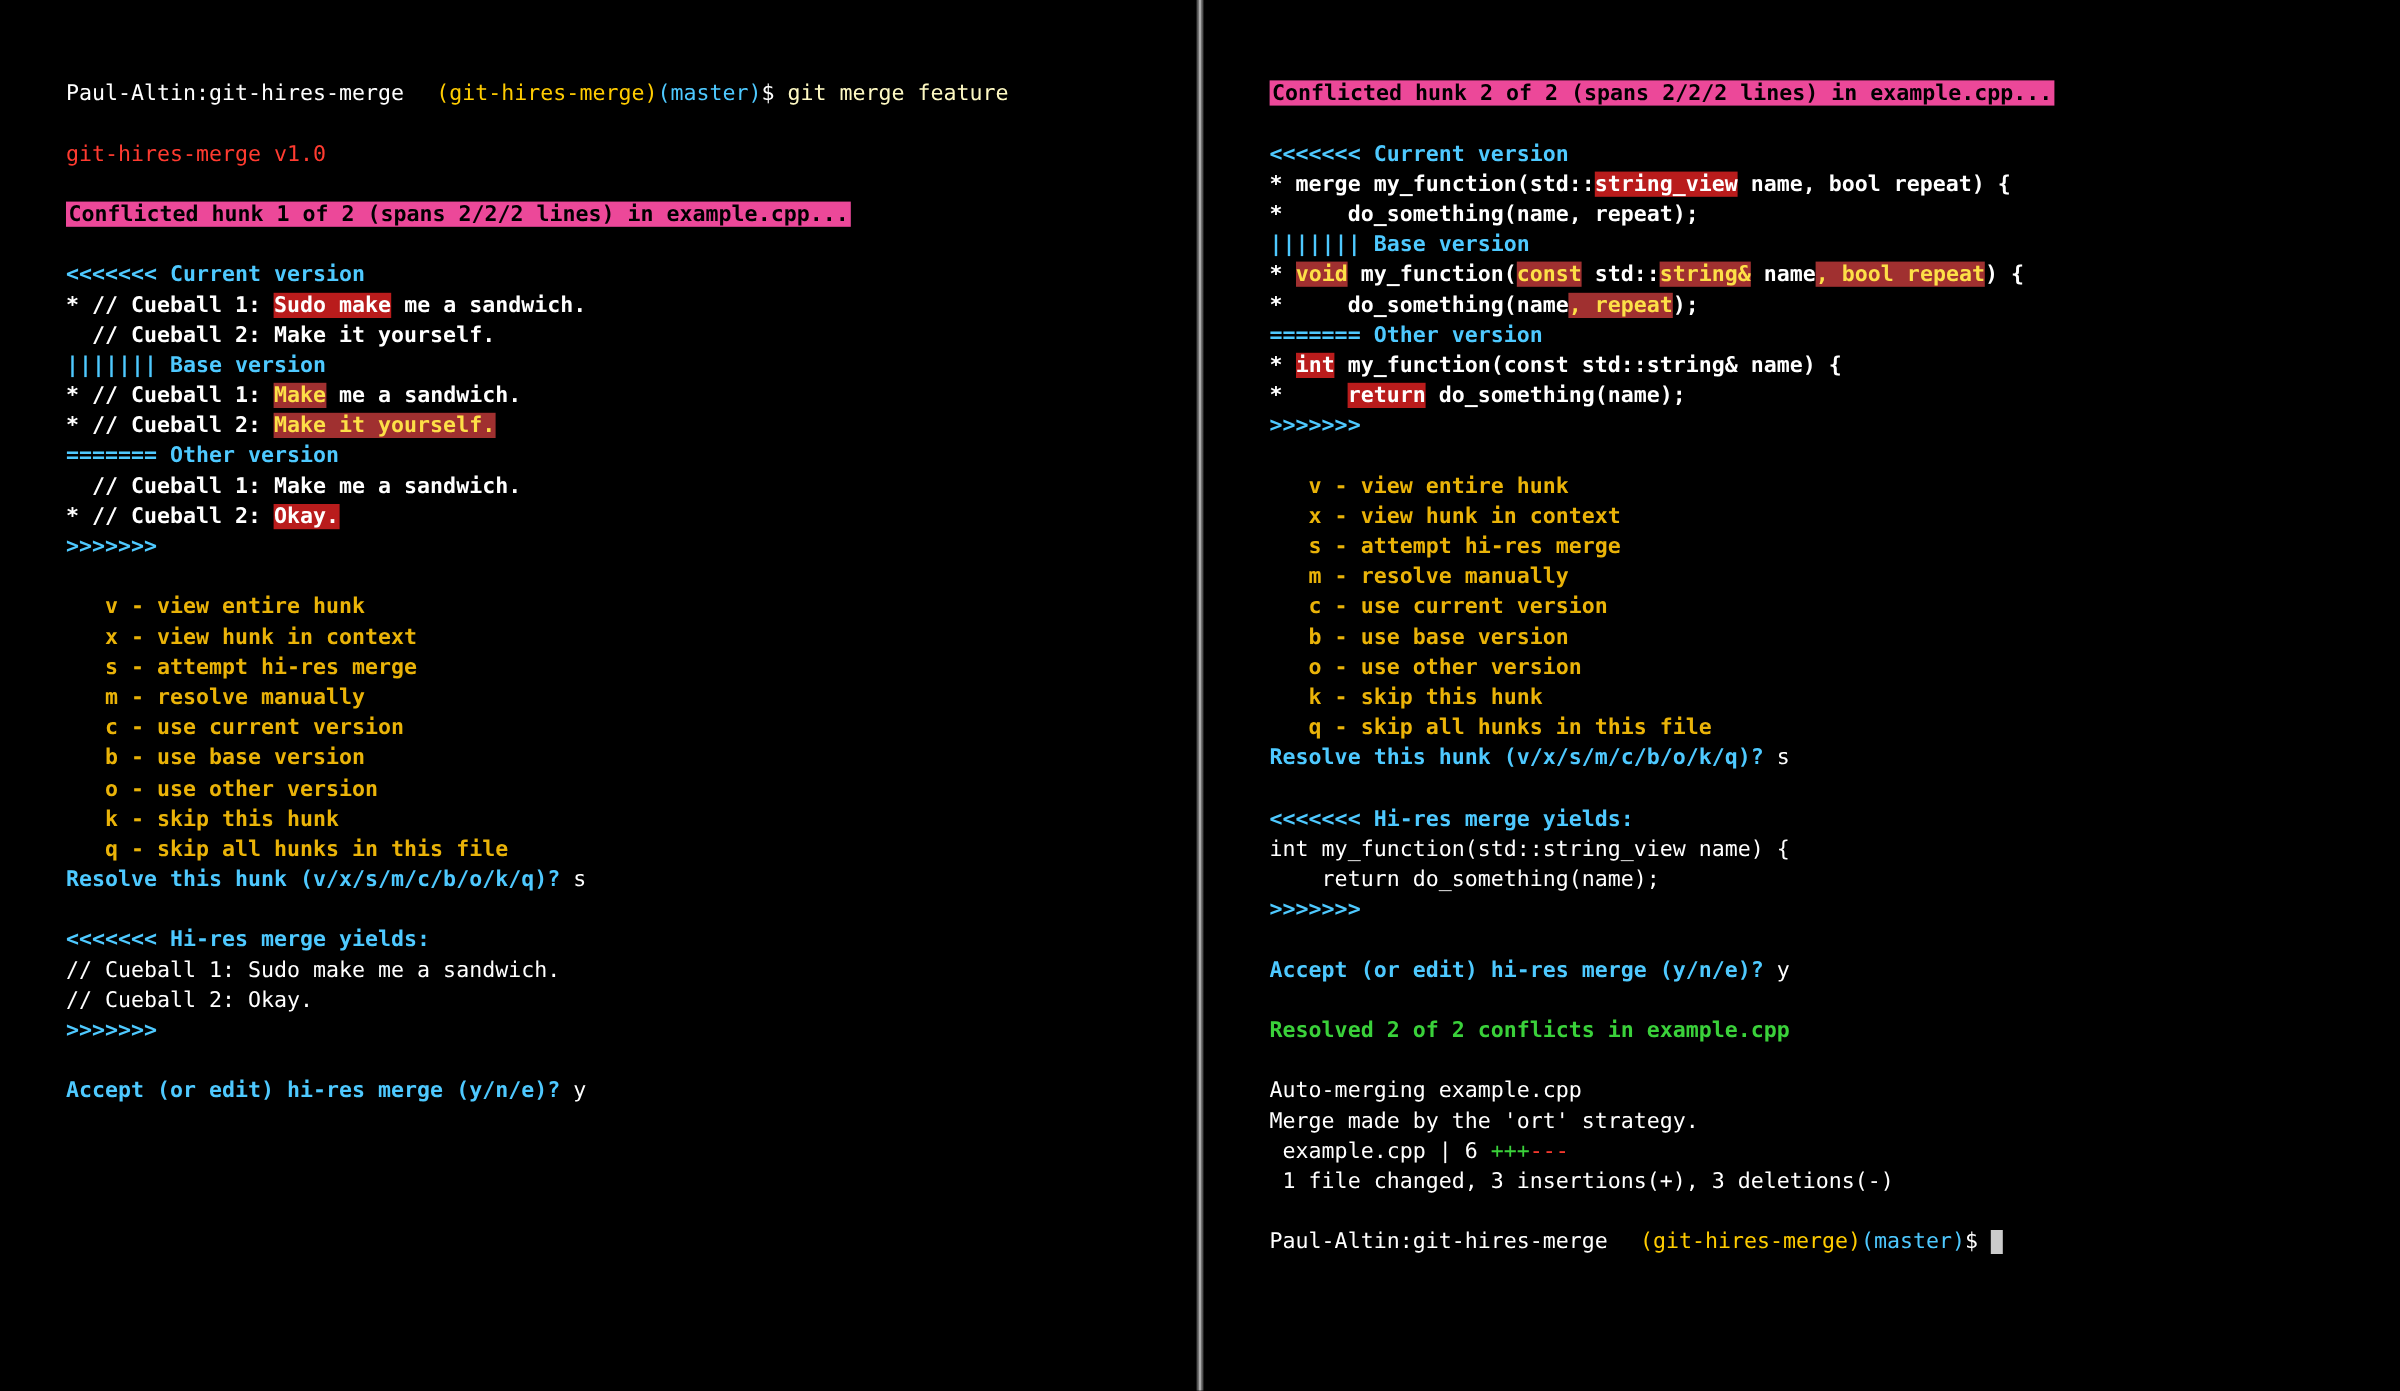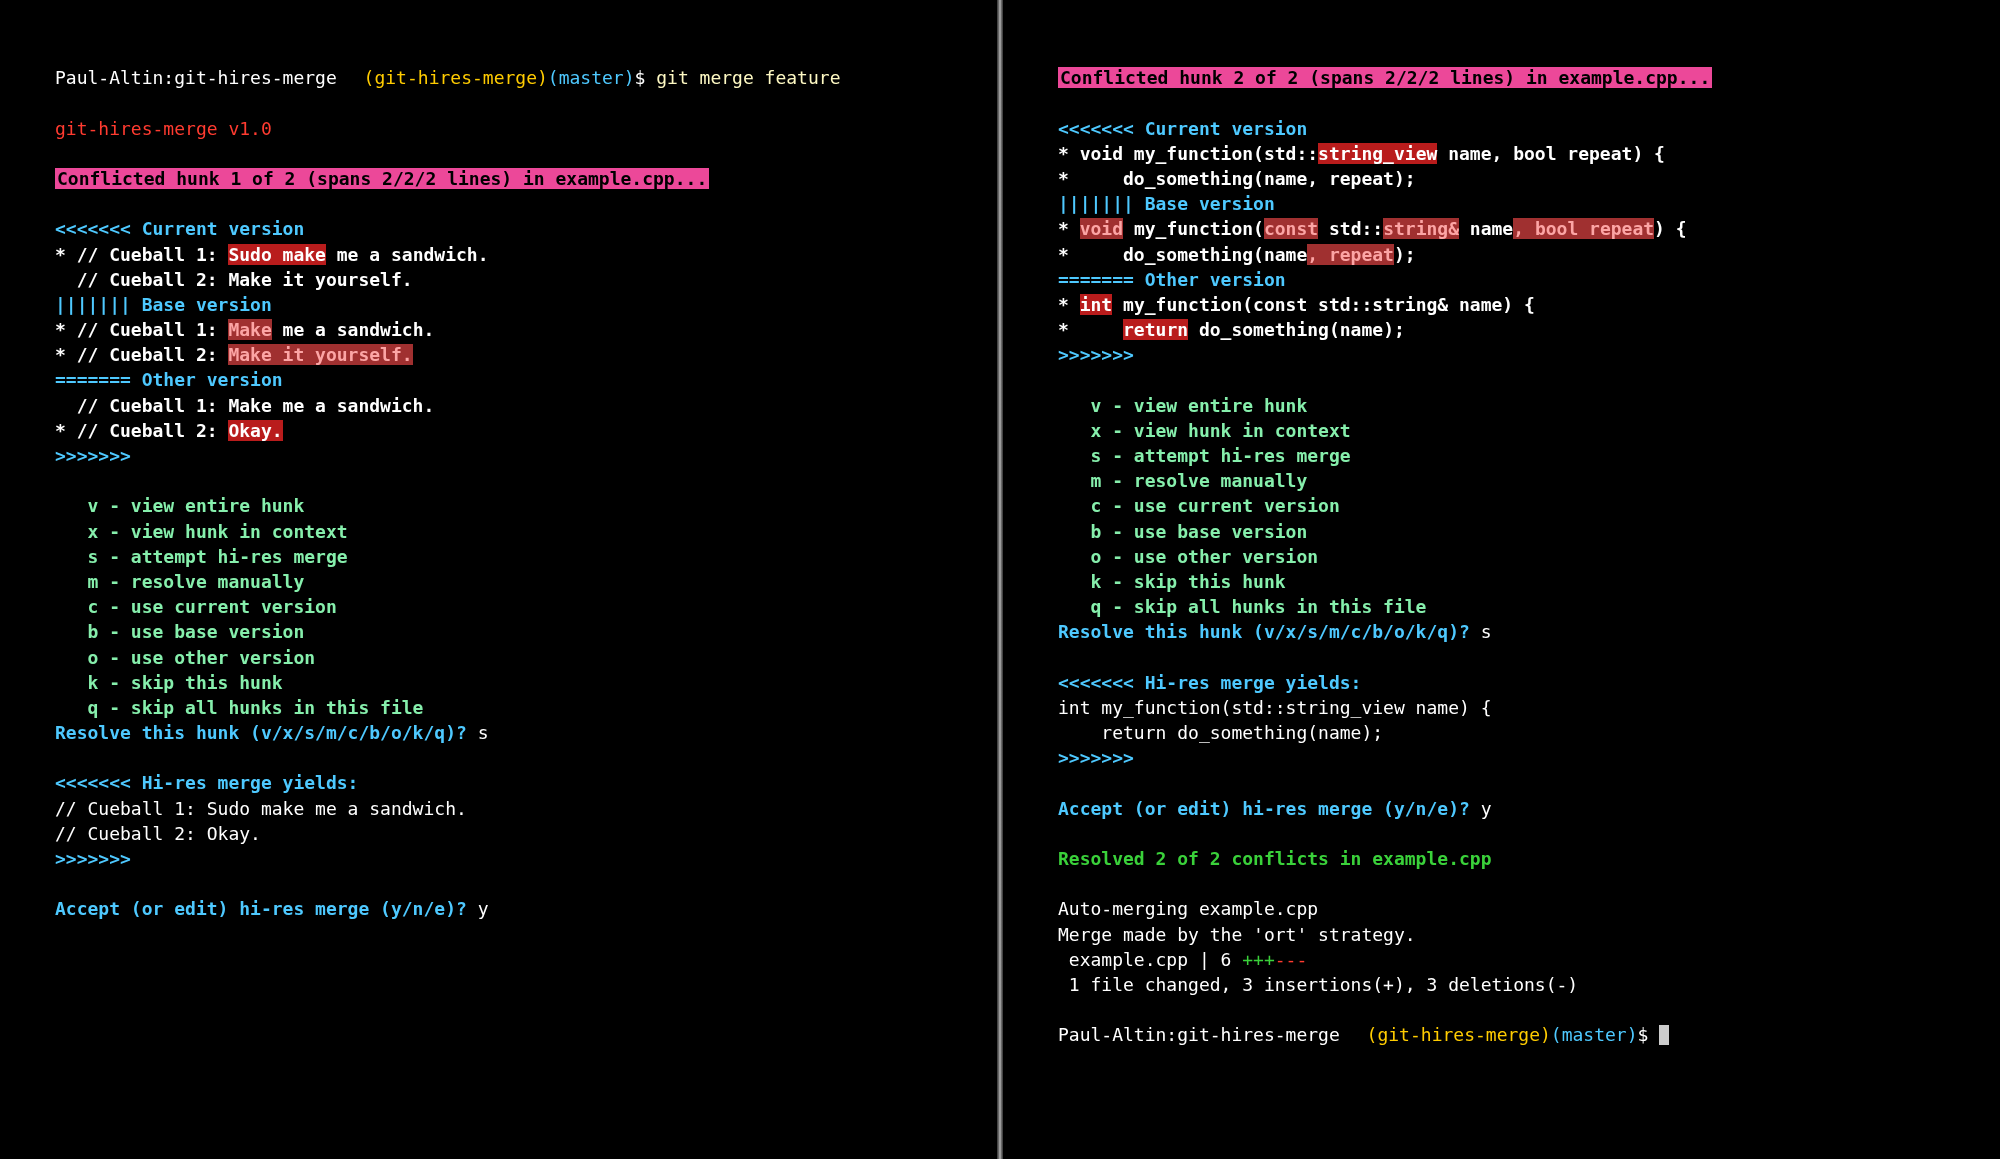--- a/index.html
+++ b/index.html
@@ -29,28 +29,28 @@
   .prompt-dollar { color: #fff; }
   .cmd { color: #fef9c3; margin-top: 36px; }
   .version { color: #ff3b30; font-weight: normal; }
   .hunk-header {
     background: #ec4899;
     color: #000;
     font-weight: bold;
     padding: 0 2px;
   }
   .marker { color: #4ec9ff; font-weight: bold; }
-  .menu { color: #86efac; font-weight: bold; }
+  .menu { color: #eab308; font-weight: bold; }
   .question { color: #4ec9ff; font-weight: bold; }
   .answer { color: #fff; }
   .resolved { color: #3ad13a; font-weight: bold; }
   .plain { color: #fff; }
   .bold { font-weight: bold; }
   .hl-green { background: #b91c1c; color: #fff; }
-  .hl-red { background: #a03030; color: #fca5a5; text-align: center; }
+  .hl-red { background: #a03030; color: #fde047; text-align: center; }
   .diffplus { color: #3ad13a; }
   .diffminus { color: #ff3b30; }
   .cursor {
     display: inline-block;
     width: 10px;
     height: 20px;
     background: #ccc;
     vertical-align: text-bottom;
   }
 </style>
@@ -93,21 +93,21 @@
 
 <span class="question"><span>Accept (or edit) hi-res merge (y/n/e)? </span></span><span class="answer">y</span>
 </div>
 
 <div class="divider"></div>
 
 <div class="pane">
 <span class="hunk-header">Conflicted hunk 2 of 2 (spans 2/2/2 lines) in example.cpp...</span>
 
 <span class="marker">&lt;&lt;&lt;&lt;&lt;&lt;&lt; Current version</span>
-<span class="plain bold"><span>* void my_function(std::</span><span class="hl-green">string_view</span><span> name, bool repeat) {</span></span>
+<span class="plain bold"><span>* merge my_function(std::</span><span class="hl-green">string_view</span><span> name, bool repeat) {</span></span>
 <span class="plain bold">*     do_something(name, repeat);</span>
 <span class="marker">||||||| Base version</span>
 <span class="plain bold"><span>* </span><span class="hl-red">void</span><span> my_function(</span><span class="hl-red">const</span><span> std::</span><span class="hl-red">string&amp;</span><span> name</span><span class="hl-red">, bool repeat</span><span>) {</span></span>
 <span class="plain bold"><span>*     do_something(name</span><span class="hl-red">, repeat</span><span>);</span></span>
 <span class="marker">======= Other version</span>
 <span class="plain bold"><span>* </span><span class="hl-green">int</span><span> my_function(const std::string&amp; name) {</span></span>
 <span class="plain bold"><span>*     </span><span class="hl-green">return</span><span> do_something(name);</span></span>
 <span class="marker">&gt;&gt;&gt;&gt;&gt;&gt;&gt;</span>
 
 <span class="menu">   v - view entire hunk</span>

